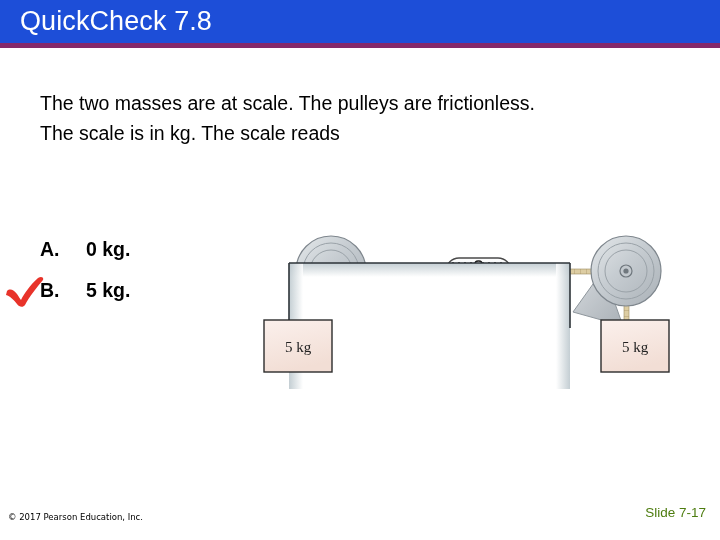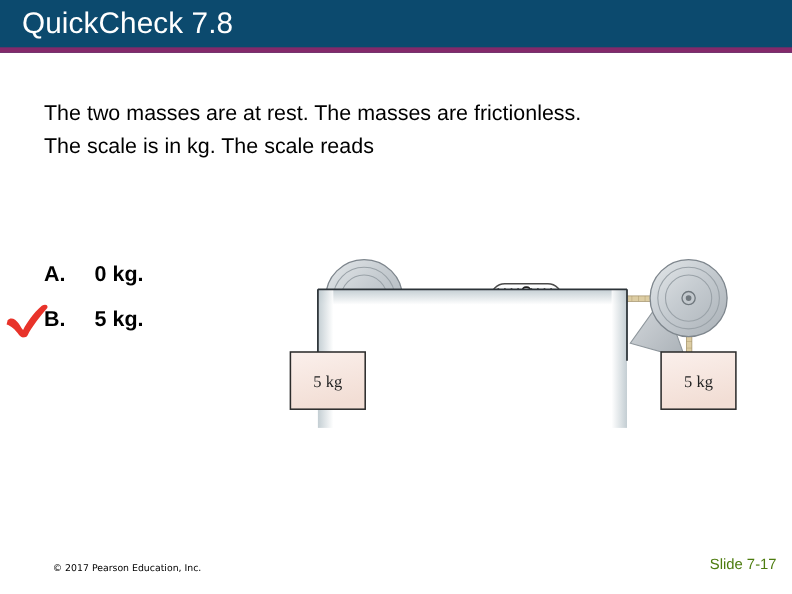--- a/index.html
+++ b/index.html
@@ -15,21 +15,21 @@
     position: relative;
   }
 
   
   #title-bar {
     position: absolute;
     left: 0;
     top: 0;
     width: 720px;
     height: 48px;
-    background: #0c4a6e;
+    background: #1d4ed8;
     border-bottom: 5px solid #84296a;
     box-sizing: border-box;
   }
   #title-text {
     position: absolute;
     left: 20px;
     top: 6px;
     color: #ffffff;
     font-size: 27px;
     font-weight: normal;
@@ -95,40 +95,39 @@
 
   
   #copyright {
     position: absolute;
     left: 8px;
     top: 512px;
     font-size: 8.5px;
     color: #000000;
     font-family: "DejaVu Sans", sans-serif;
     white-space: nowrap;
-    margin-left: 40px;
   }
   #slide-number {
     position: absolute;
     right: 14px;
     top: 505px;
     font-size: 13.5px;
     color: #4d7c0f;
     white-space: nowrap;
   }
 </style>
 </head>
 <body>
 
 <div id="title-bar">
   <div id="title-text">QuickCheck 7.8</div>
 </div>
 
 <div id="question-block">
-  <div class="q-line">The two masses are at rest. The masses are frictionless.</div>
+  <div class="q-line">The two masses are at scale. The pulleys are frictionless.</div>
   <div class="q-line">The scale is in kg. The scale reads</div>
 </div>
 
 <div id="answers">
 
   <div class="answer-row">
     <span class="answer-letter">A.</span><span>0 kg.</span>
   </div>
 
   <div class="answer-row selected">

